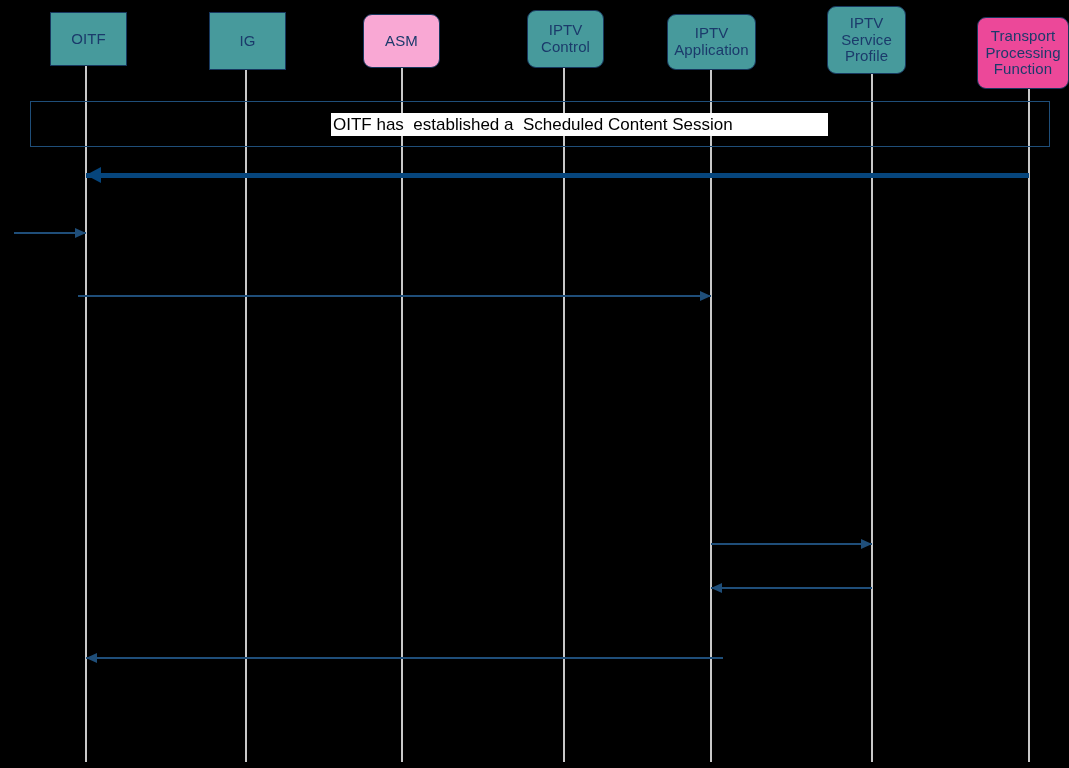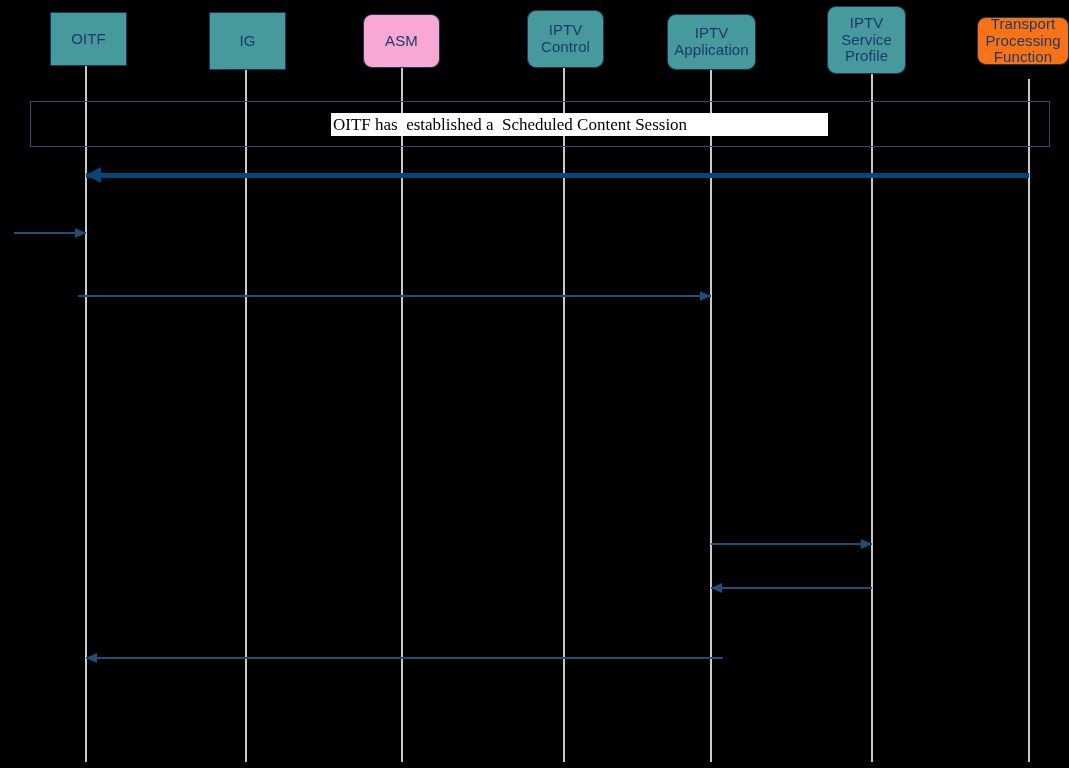--- a/index.html
+++ b/index.html
@@ -119,27 +119,27 @@
       </div>
       <div class="participant rounded" style="left: 527px; top: 10px; width: 77px; height: 58px; background: rgb(71, 154, 156); border-color: rgb(23, 55, 94); color: rgb(27, 58, 107);">
         <span class="plabel">IPTV<br>Control</span>
       </div>
       <div class="participant rounded" style="left: 667px; top: 14px; width: 89px; height: 56px; background: rgb(71, 154, 156); border-color: rgb(23, 55, 94); color: rgb(27, 58, 107);">
         <span class="plabel">IPTV<br>Application</span>
       </div>
       <div class="participant rounded" style="left: 827px; top: 6px; width: 79px; height: 68px; background: rgb(71, 154, 156); border-color: rgb(23, 55, 94); color: rgb(27, 58, 107);">
         <span class="plabel">IPTV<br>Service<br>Profile</span>
       </div>
-      <div class="participant rounded" style="left: 977px; top: 17px; width: 92px; height: 48px; background: #f97316; border-color: rgb(23, 55, 94); color: rgb(27, 58, 107);">
+      <div class="participant rounded" style="left: 977px; top: 17px; width: 92px; height: 72px; background: #ec4899; border-color: rgb(23, 55, 94); color: rgb(27, 58, 107);">
         <span class="plabel">Transport<br>Processing<br>Function</span>
       </div>
     </div>
 
   <div class="note-frame" id="note-frame" style="left: 30px; top: 101px; width: 1020px; height: 46px;"></div>
-  <div class="note-label" id="note-label" style="left: 331px; top: 113px; width: 497px; height: 23px; font-family: Liberation Serif, serif;">OITF has  established a  Scheduled Content Session</div>
+  <div class="note-label" id="note-label" style="left: 331px; top: 113px; width: 497px; height: 23px;">OITF has  established a  Scheduled Content Session</div>
 
   <div id="messages">
       <div class="msg-line thick" style="left: 86px; top: 173px; width: 943px; border-top-color: rgb(6, 69, 124);"></div>
       <div class="arrowhead left thick" style="top: 167px; left: 86px;"></div>
       <div class="msg-line thin" style="left: 14px; top: 232px; width: 72px; border-top-color: rgb(31, 78, 121);"></div>
       <div class="arrowhead right thin" style="top: 228px; left: 75px;"></div>
       <div class="msg-line thin" style="left: 78px; top: 295px; width: 633px; border-top-color: rgb(31, 78, 121);"></div>
       <div class="arrowhead right thin" style="top: 291px; left: 700px;"></div>
       <div class="msg-line thin" style="left: 711px; top: 543px; width: 161px; border-top-color: rgb(31, 78, 121);"></div>
       <div class="arrowhead right thin" style="top: 539px; left: 861px;"></div>

